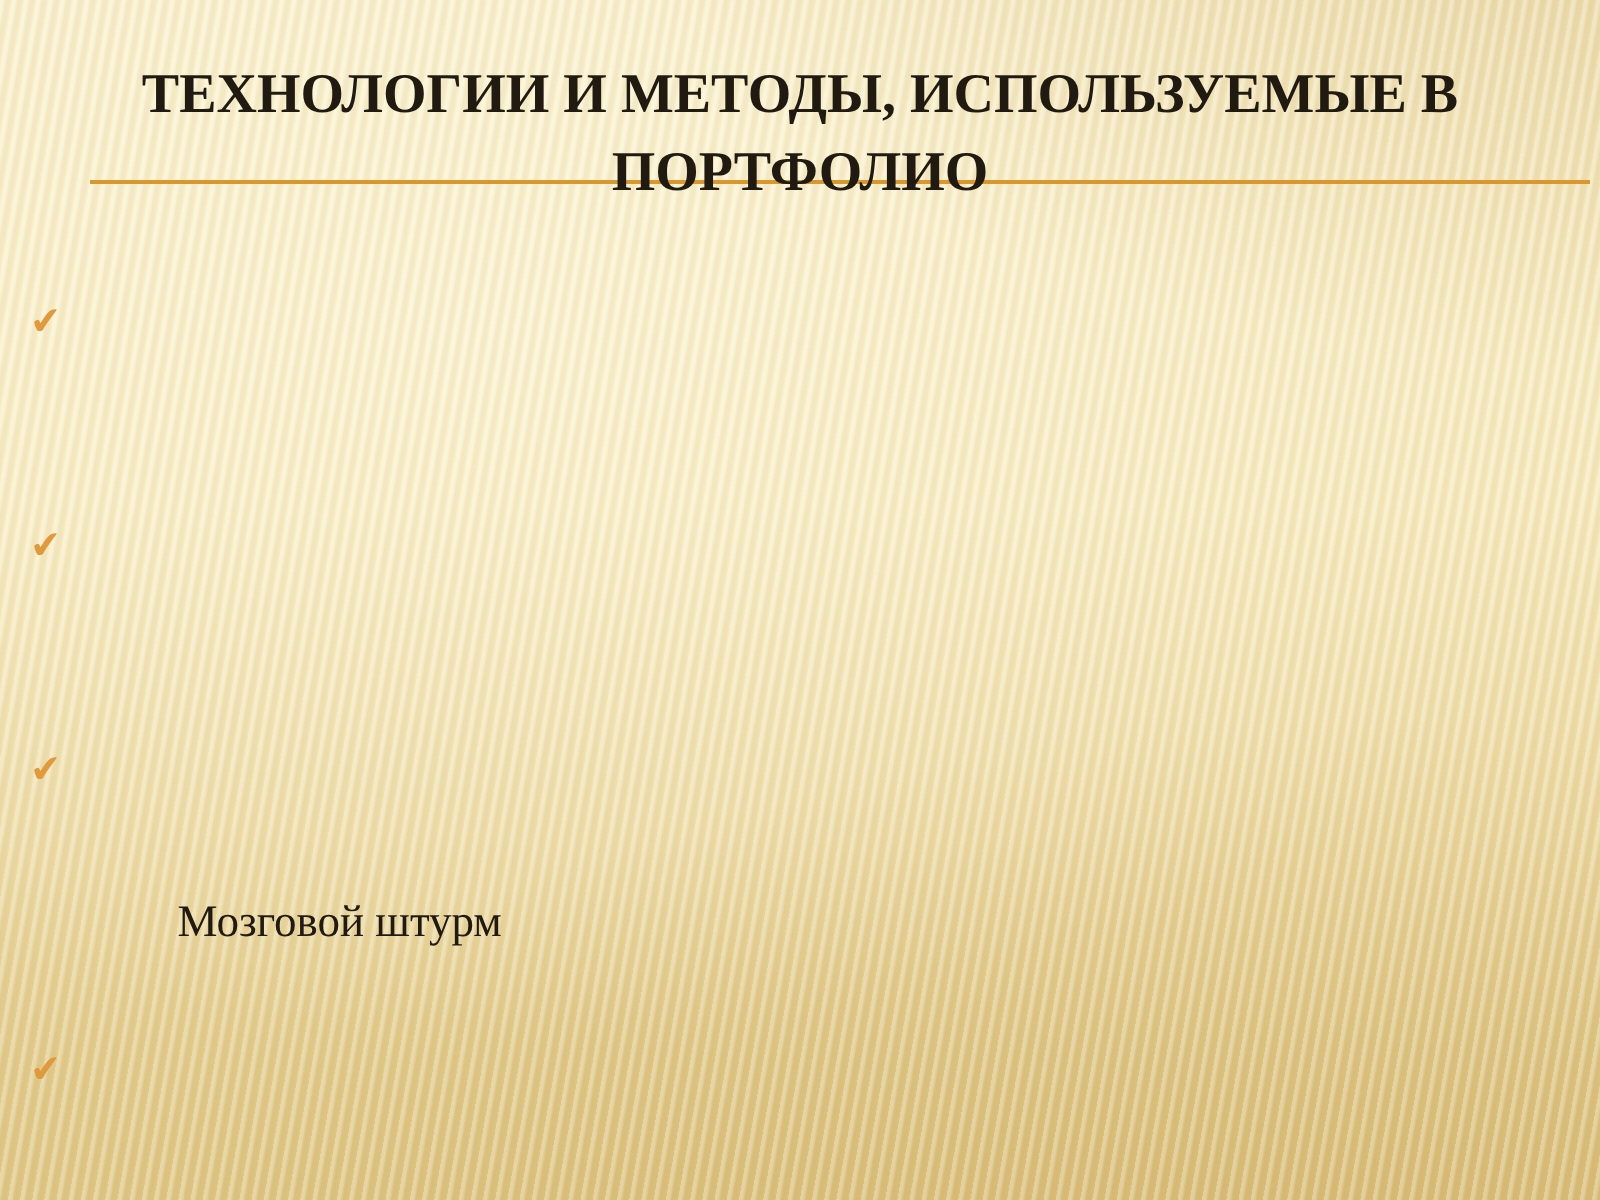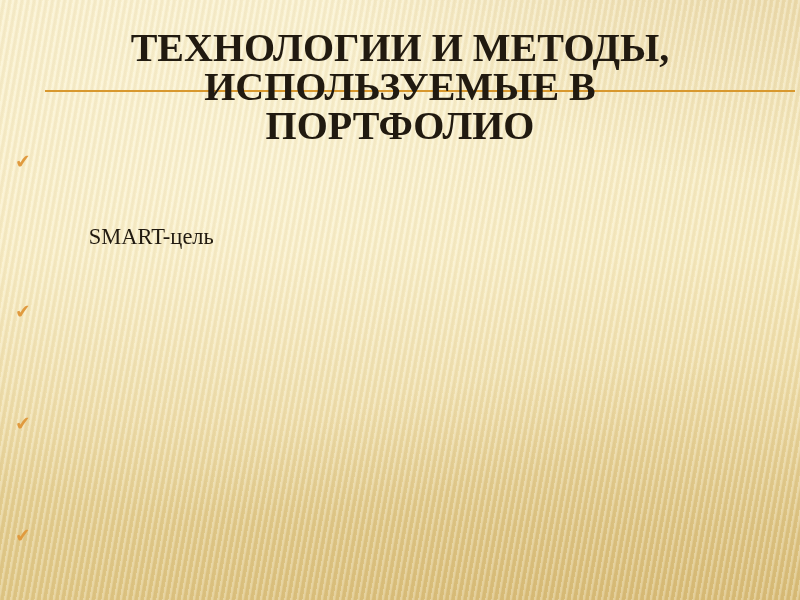--- a/index.html
+++ b/index.html
@@ -58,21 +58,21 @@
     left: 45px;
     top: 62px;              
     width: 750px;
     height: 0;
     border-top: 2px solid var(--rule-color, #d8982e);
   }
   h1.slide-title {
     position: relative;     
     margin: 0 auto;
     width: 760px;
-    font-size: 40px;
+    font-size: 28px;
     font-weight: bold;
     line-height: 39px;
     letter-spacing: 0px;
     white-space: pre-line;  
     color: var(--text-color, #211a10);
   }
   ul.bullet-list {
     position: absolute;
     left: 0;
     top: 143px;
@@ -109,26 +109,26 @@
   <div class="title-block">
     <div class="title-rule"></div>
     <h1 class="slide-title">ТЕХНОЛОГИИ И МЕТОДЫ, ИСПОЛЬЗУЕМЫЕ В
 ПОРТФОЛИО</h1>
   </div>
 
   <ul class="bullet-list">
 
   <li>
       <span class="check">✔</span>
-      <span class="item-text">SMART-цель</span>
     </li>
       <li>
       <span class="check">✔</span>
     </li>
       <li>
       <span class="check">✔</span>
+      <span class="item-text">Мозговой штурм</span>
     </li>
       <li>
       <span class="check">✔</span>
       
     </li>
     </ul>
 </div>
 
 </body></html>

